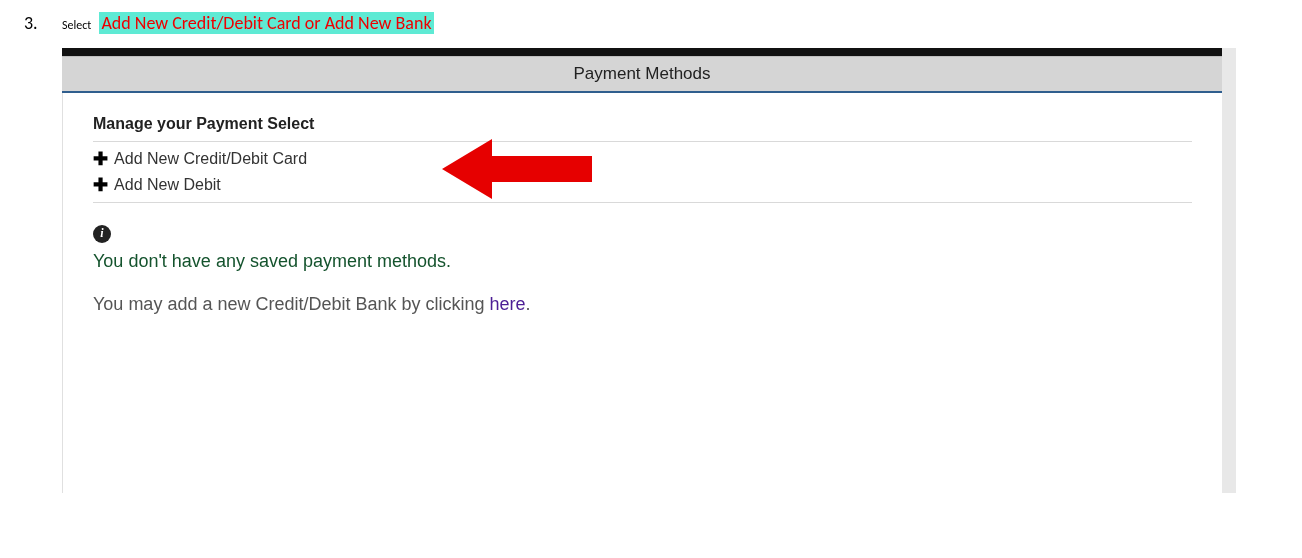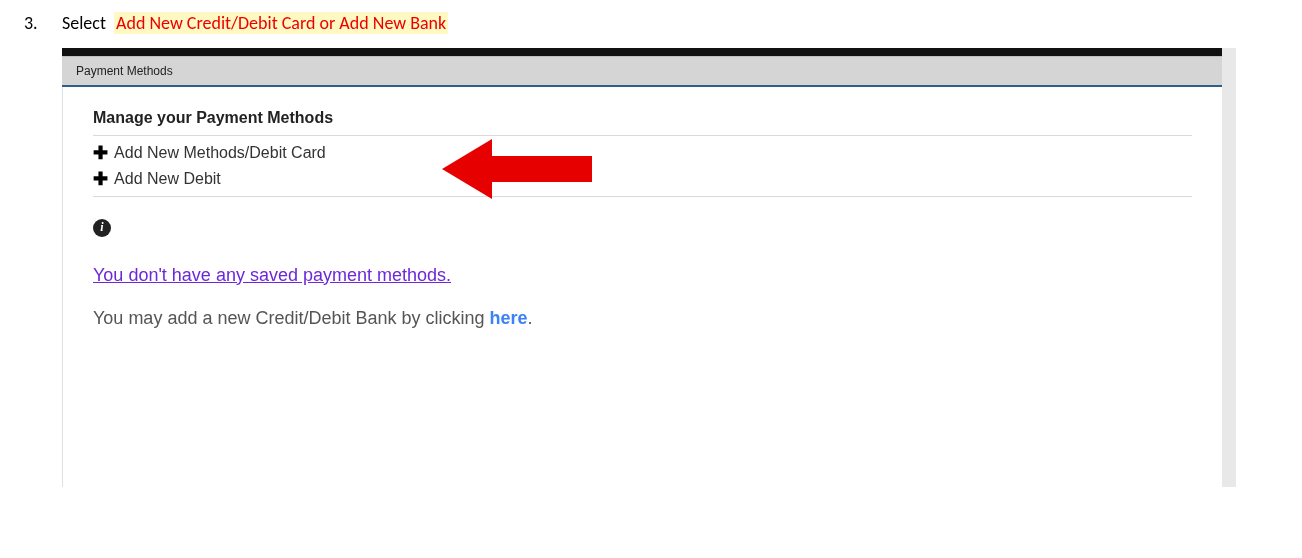--- a/index.html
+++ b/index.html
@@ -12,23 +12,23 @@
       color: #000;
       font-size: 18px;
     }
     .instruction-row {
       display: flex;
       align-items: baseline;
       gap: 18px;
       margin-bottom: 14px;
     }
     .step-num { font-size: 18px; min-width: 20px; }
-    .step-word { font-size: 18px; margin-right: 4px; margin-top: 28px; }
+    .step-word { font-size: 12px; margin-right: 4px; margin-top: 28px; }
     .highlight {
-      background: #fef9c3;
+      background: #5eead4;
       color: #ee0000;
       padding: 0 2px;
     }
     .screenshot-wrap {
       position: relative;
       margin-left: 38px;
       width: 1160px;
     }
     .scroll-edge-right {
       position: absolute;
@@ -41,23 +41,24 @@
     .title-bar-black {
       height: 8px;
       background: #111;
       width: 100%;
     }
     .panel-header {
       background: #d5d5d5;
       border-top: 1px solid #bfbfbf;
       border-bottom: 2px solid #2f5e8e;
       padding: 7px 14px;
-      font-size: 12px;
+      font-size: 17px;
       font-family: Arial, sans-serif;
       color: #222;
+      text-align: center;
     }
     .panel-body {
       background: #fff;
       padding: 22px 30px 80px 30px;
       border-left: 1px solid #e0e0e0;
       min-height: 400px;
       font-family: Arial, Helvetica, sans-serif;
     }
     .section-title {
       font-size: 16px;
@@ -91,33 +92,31 @@
       background: #222;
       color: #fff;
       font-size: 12px;
       font-weight: bold;
       font-family: Georgia, serif;
       font-style: italic;
       margin-bottom: 8px;
     }
     .muted-line {
       font-size: 18px;
-      color: #6d28d9;
-      margin: 20px 0 22px 0;
-      text-decoration: underline;
+      color: #14532d;
+      margin: 0 0 22px 0;
     }
     .body-line {
       font-size: 18px;
       color: #555;
       margin: 10px 0;
     }
     .link-inline {
-      color: #3b82f6;
+      color: #4c1d95;
       cursor: pointer;
-      font-weight: bold;
     }
     .arrow-overlay {
       position: absolute;
       left: 380px;
       top: 86px;
       pointer-events: none;
     }
   </style>
 </head>
 <body>
@@ -129,26 +128,26 @@
     <span class="highlight">Add New Credit/Debit Card or Add New Bank</span>
   </span>
 </div>
 
 <div class="screenshot-wrap">
   <div class="scroll-edge-right"></div>
   <div class="title-bar-black"></div>
   <div class="panel-header">Payment Methods</div>
   <div class="panel-body">
 
-    <div class="section-title">Manage your Payment Methods</div>
+    <div class="section-title">Manage your Payment Select</div>
     <hr class="hr-thin">
 
     <div class="add-link">
       <span class="plus-icon">✚</span>
-      <span>Add New Methods/Debit Card</span>
+      <span>Add New Credit/Debit Card</span>
     </div>
     <div class="add-link">
       <span class="plus-icon">✚</span>
       <span>Add New Debit</span>
     </div>
 
     <hr class="hr-thin">
 
     <div class="info-block">
       <span class="info-icon">i</span>

